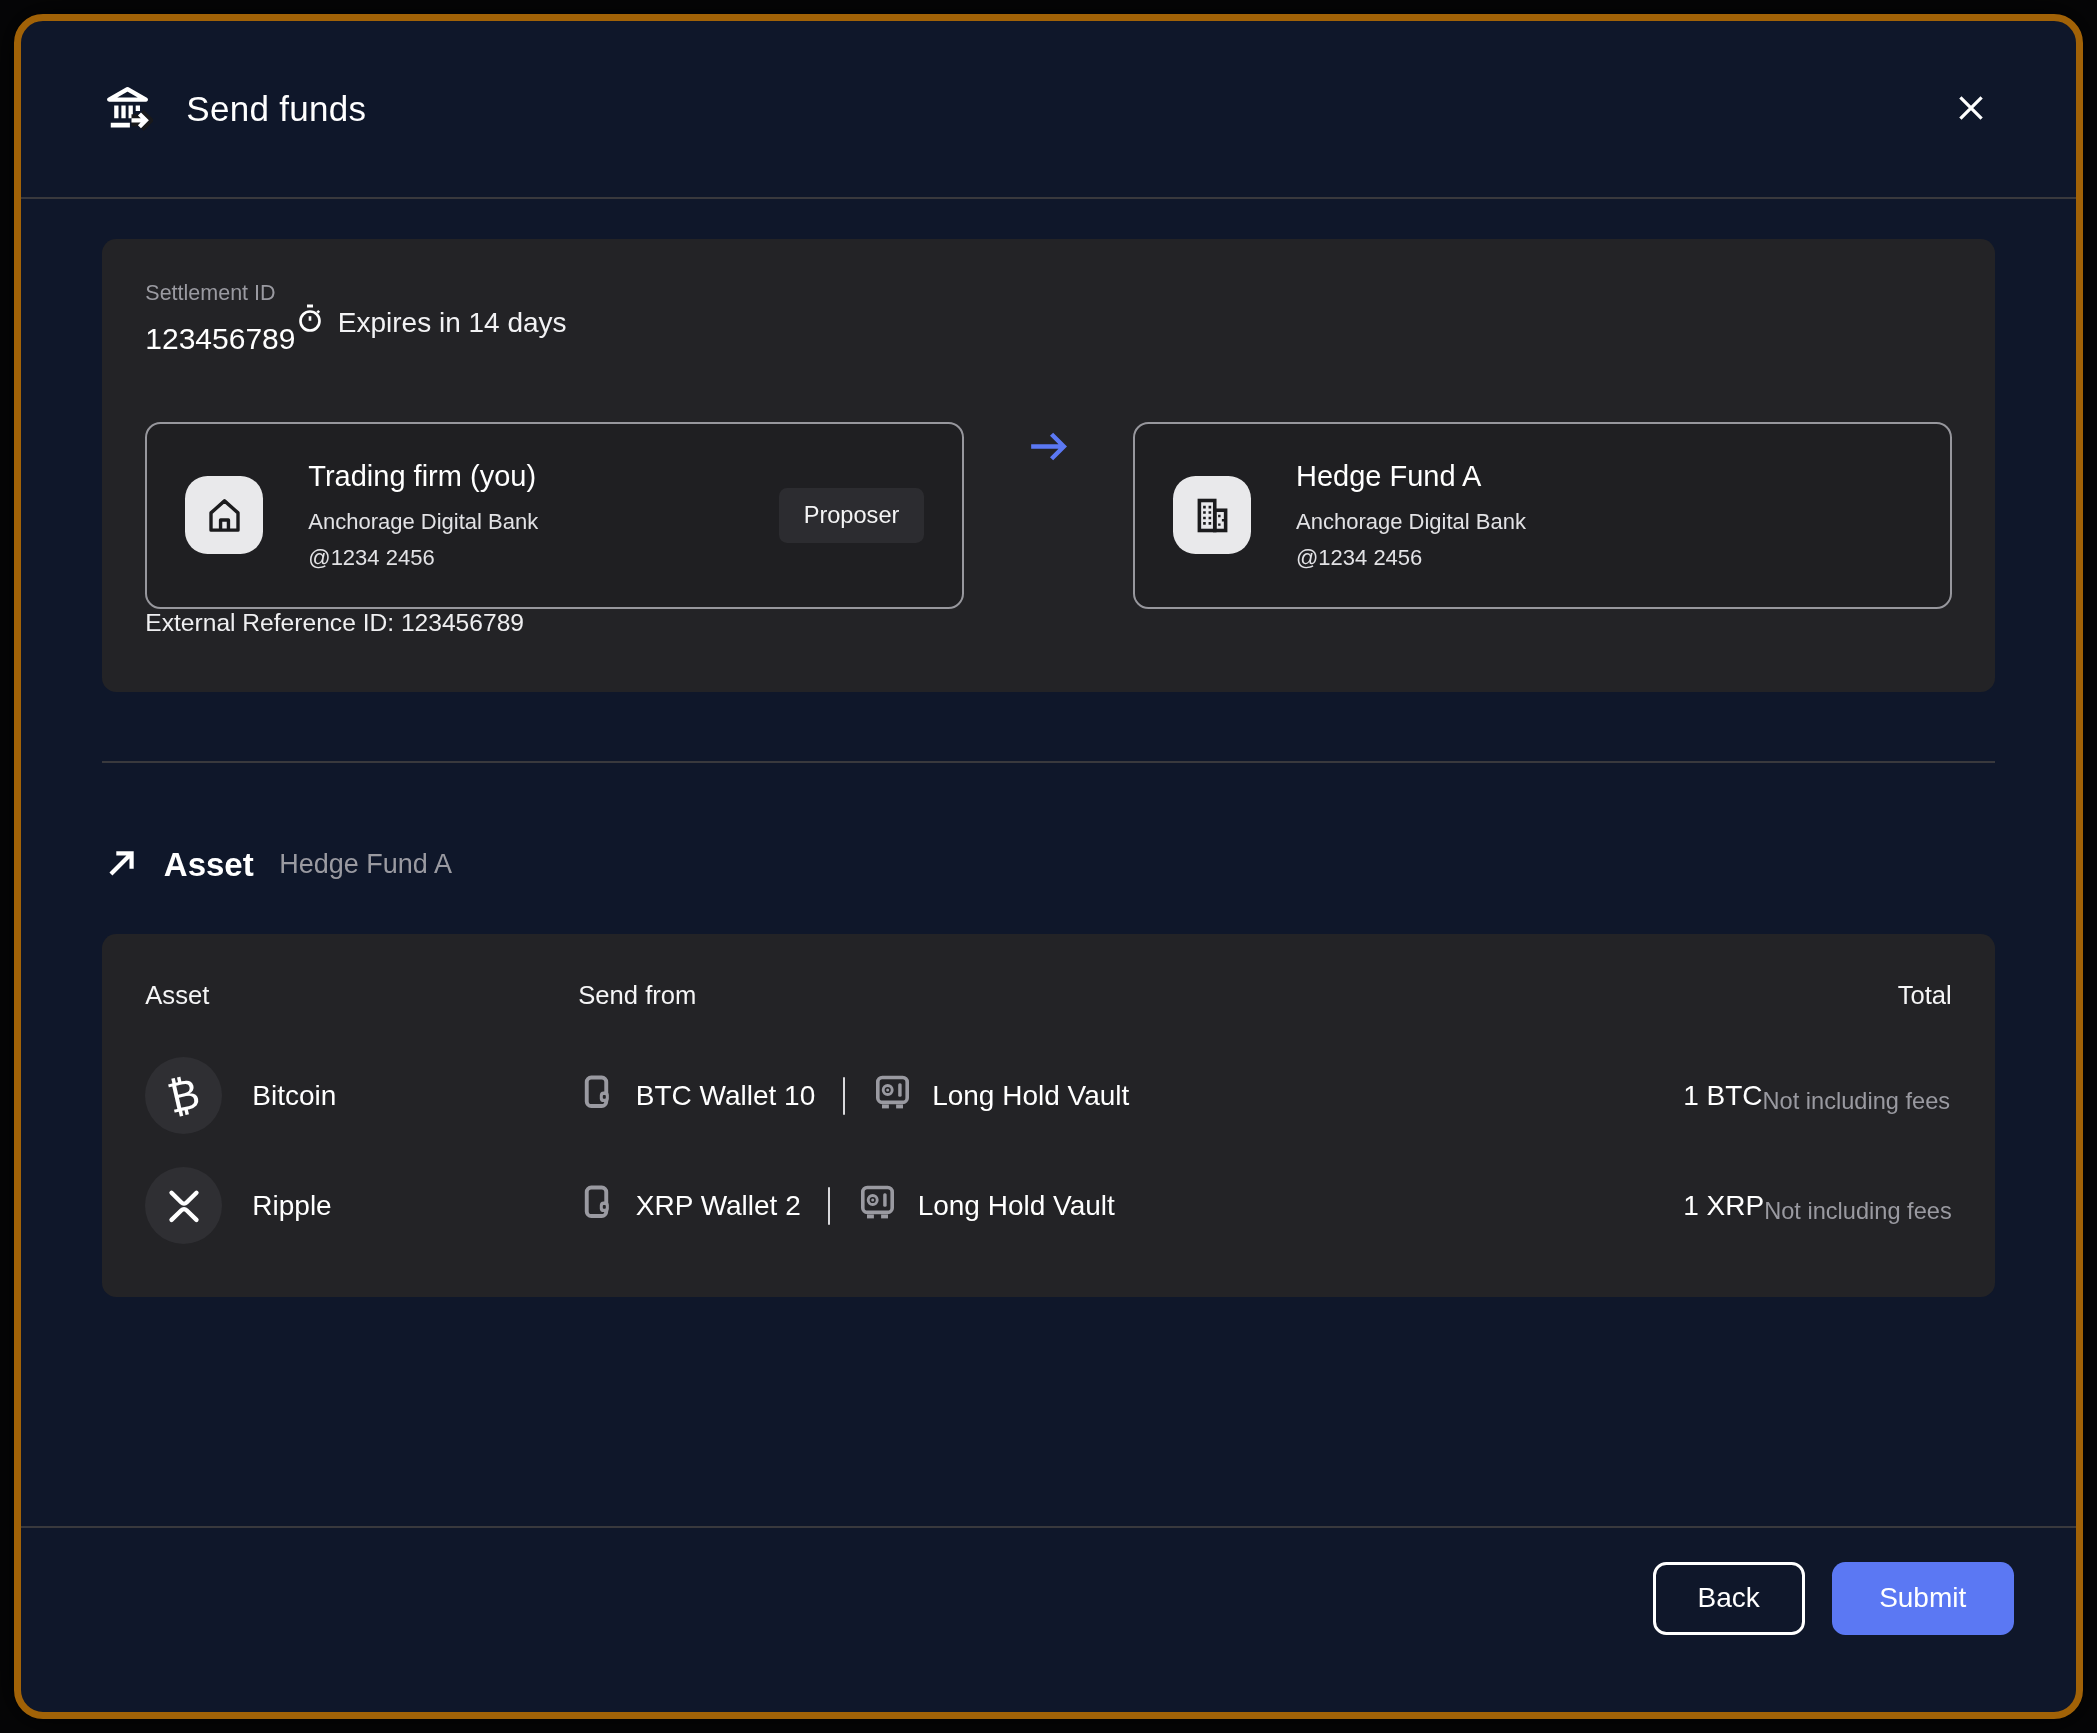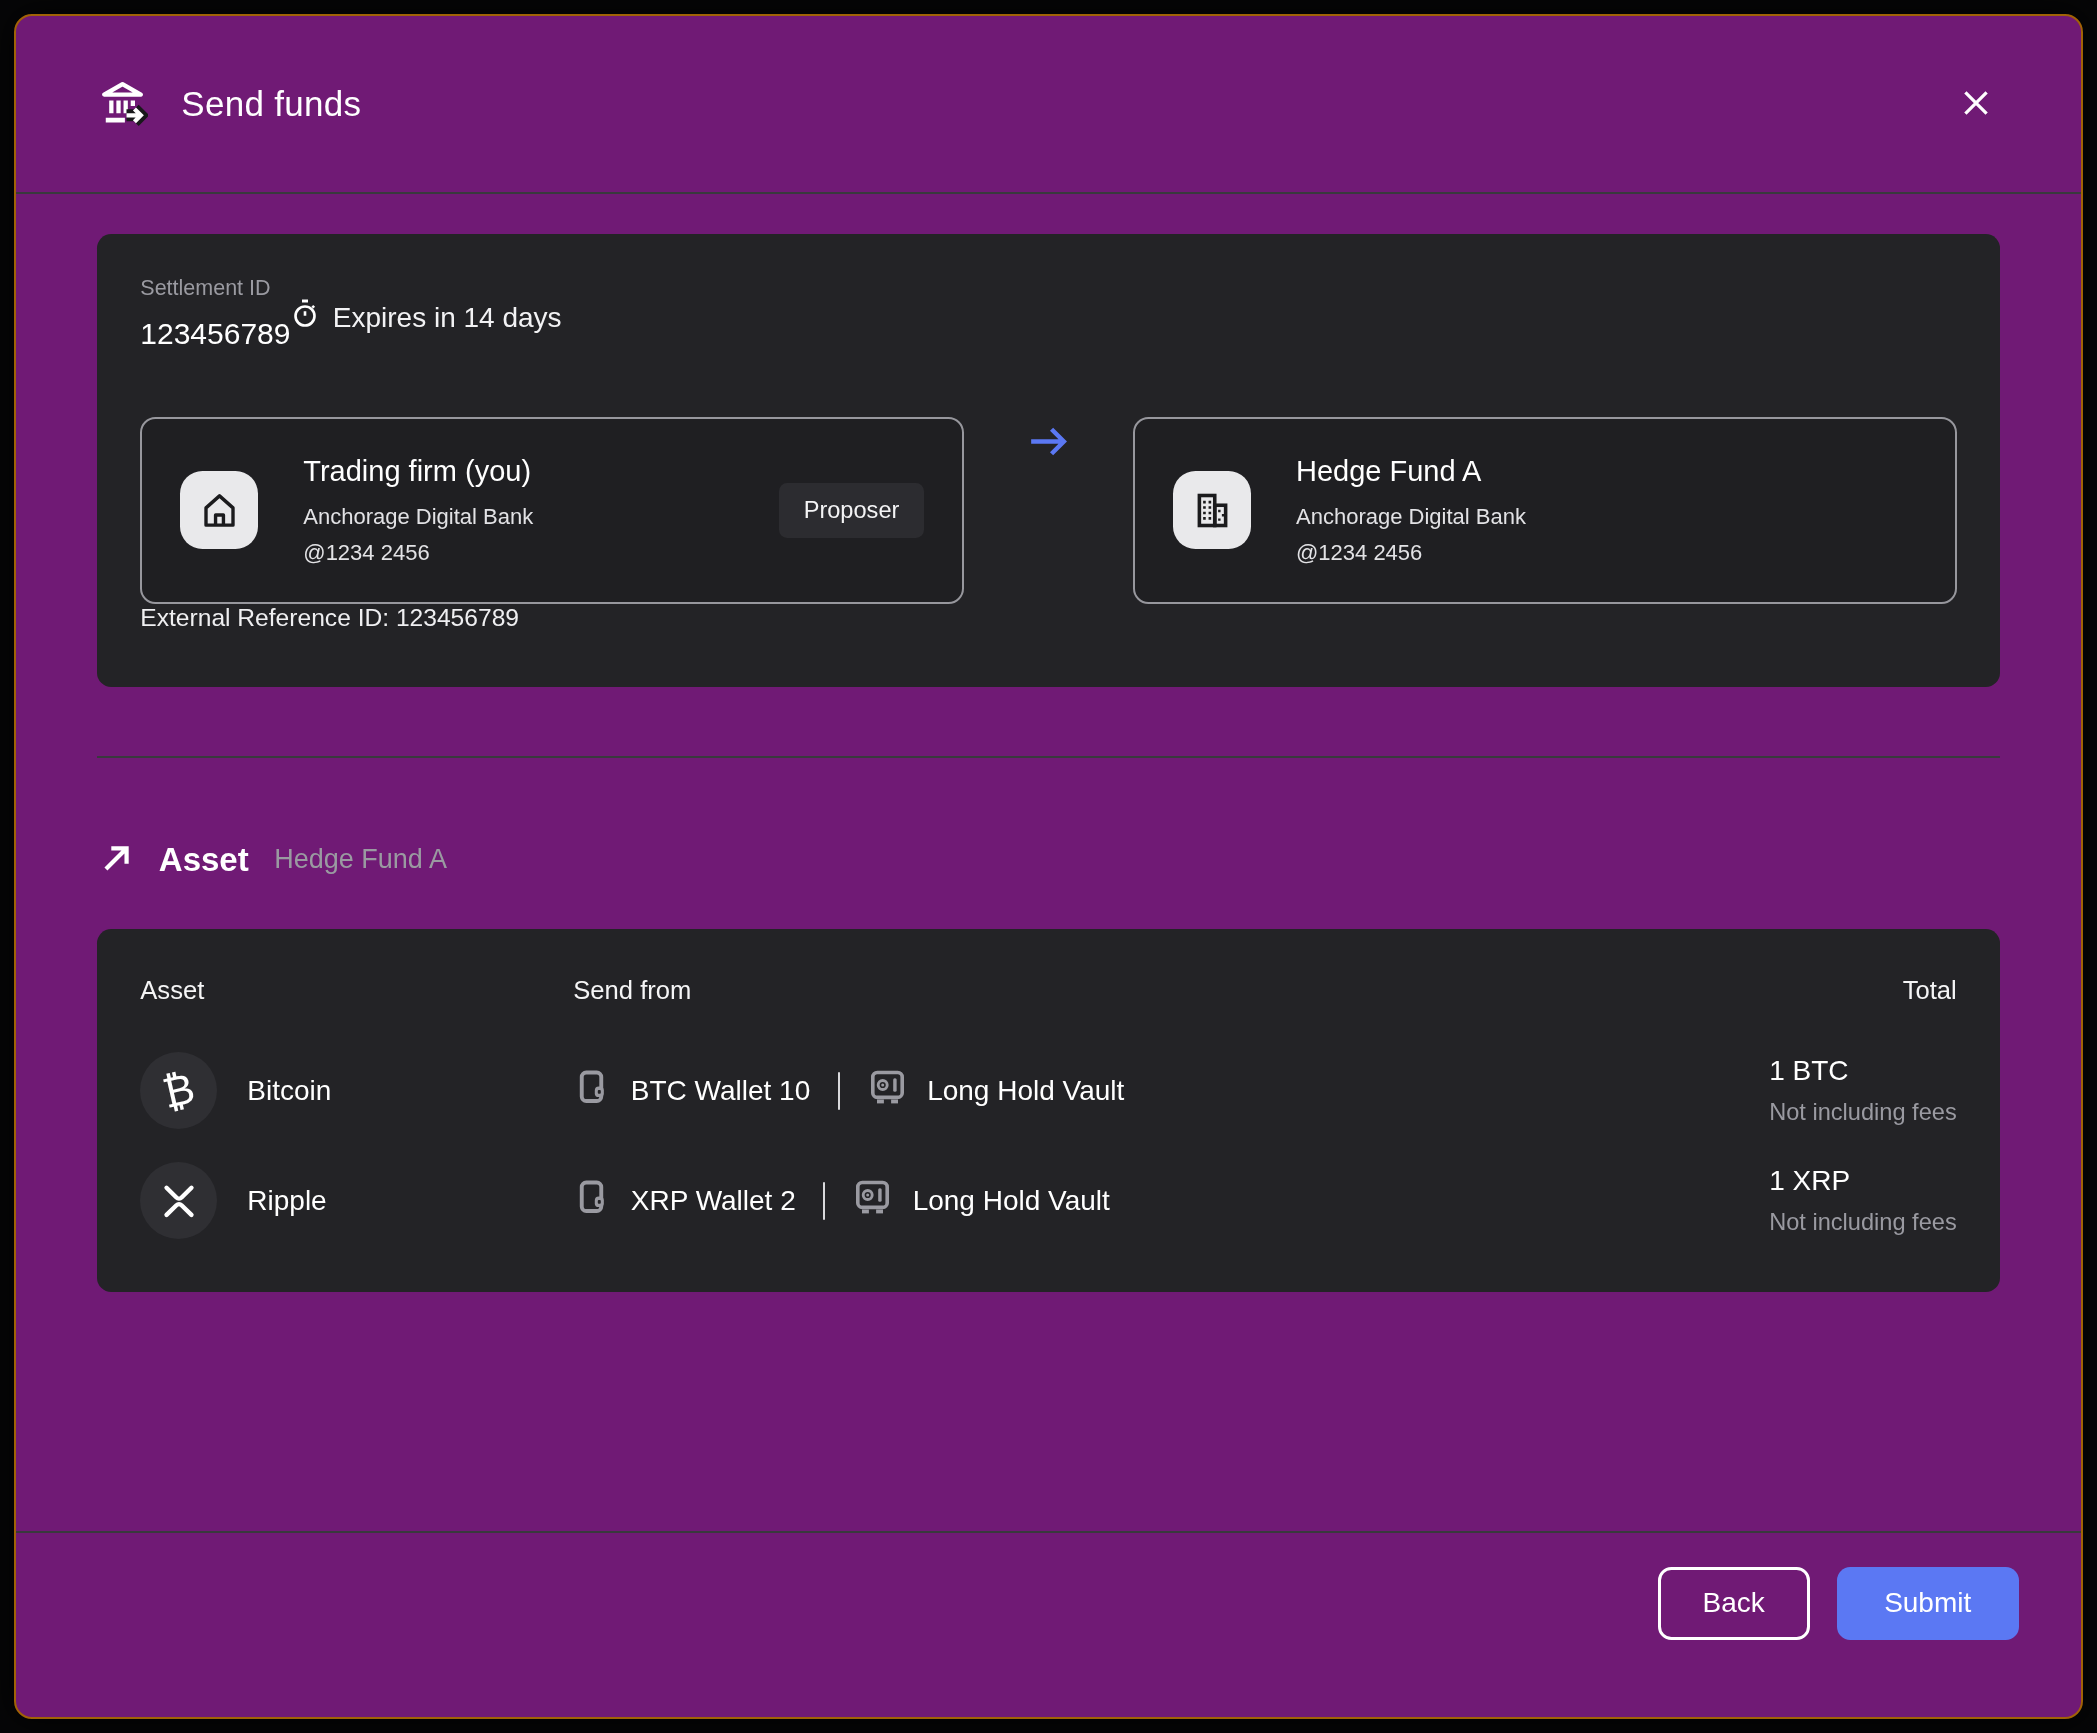--- a/index.html
+++ b/index.html
@@ -1,19 +1,19 @@
 <!DOCTYPE html>
 <html style="font-size:8.2px"><head>
 <meta charset="utf-8">
 <style>
   * { margin:0; padding:0; box-sizing:border-box; }
   html,body { width:2097px; height:1734px; background:#060607; font-family:"Liberation Sans","DejaVu Sans",sans-serif; }
   .modal {
     position:absolute; inset:14.3px;
-    background:#701a75; border:2px solid #a16207; border-radius:18px;
+    background:#0f172a; border:7px solid #a16207; border-radius:29px;
     overflow:hidden; display:flex; flex-direction:column;
     box-shadow:0 0 31px rgba(0,0,0,.9);
   }
   
   .modal-header {
     display:flex; align-items:center; gap:33px;
     padding:60px 77px 60px 81px;
     border-bottom:2px solid #39393D;
     flex:0 0 auto;
   }
@@ -71,21 +71,21 @@
   .rowpad2 { padding-top:33px; }
   .cell-asset { display:flex; align-items:center; gap:30px; }
   .avatar {
     width:77px; height:77px; border-radius:50%; background:#2F2F33;
     display:flex; align-items:center; justify-content:center; flex:0 0 auto;
   }
   .btc-glyph { font-family:"DejaVu Sans",sans-serif; font-size:42px; color:#FFFFFF; transform:rotate(-13deg); display:block; }
   .asset-name { font-size:28px; font-weight:500; color:#FFFFFF; }
   .cell-from { display:flex; align-items:center; gap:20.5px; font-size:28px; color:#FFFFFF; }
   .pipe { width:2px; height:38px; background:#D9D9DC; border-radius:1px; margin:0 7.2px; }
-  .cell-total { display:flex; flex-direction:column; align-items:flex-start; }
+  .cell-total { display:flex; flex-direction:row; align-items:center; }
   .total-value { font-size:28px; font-weight:500; color:#FFFFFF; }
   .total-note { margin-top:12.3px; font-size:23.6px; color:#9A9AA1; }
   
   .modal-footer {
     margin-top:auto; flex:0 0 auto;
     border-top:2px solid #39393D;
     padding:34px 62px 77px;
     display:flex; justify-content:flex-end; gap:27px;
   }
   .btn {

